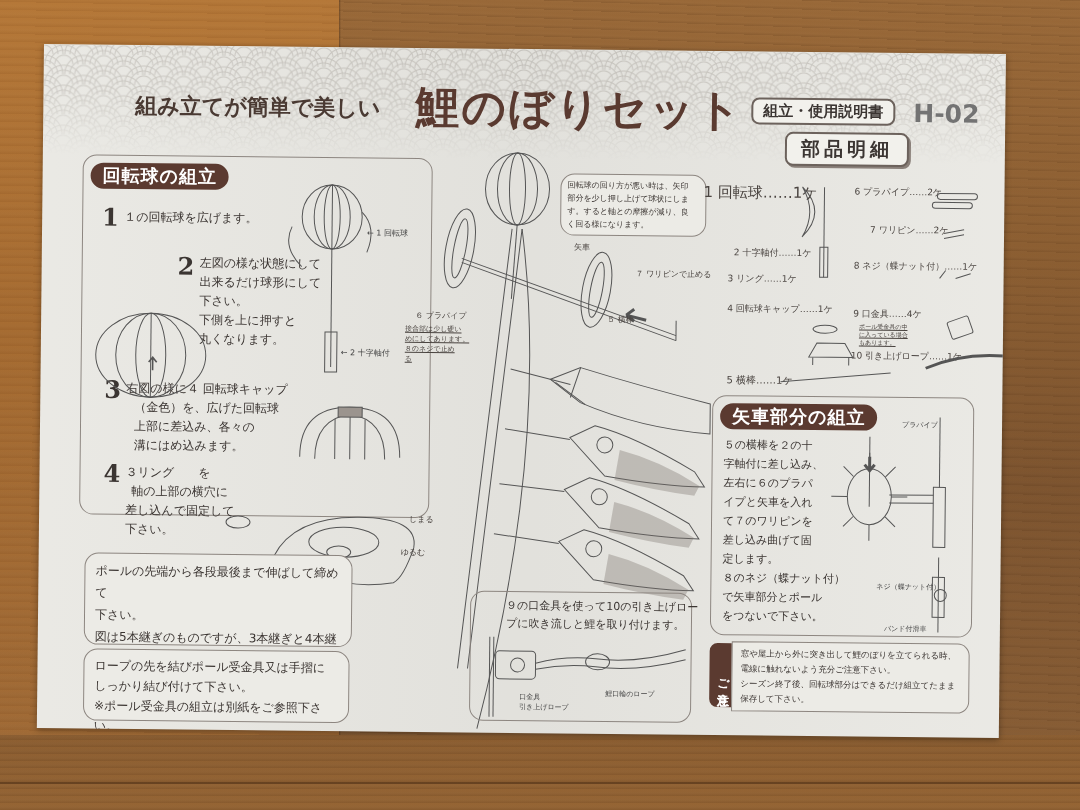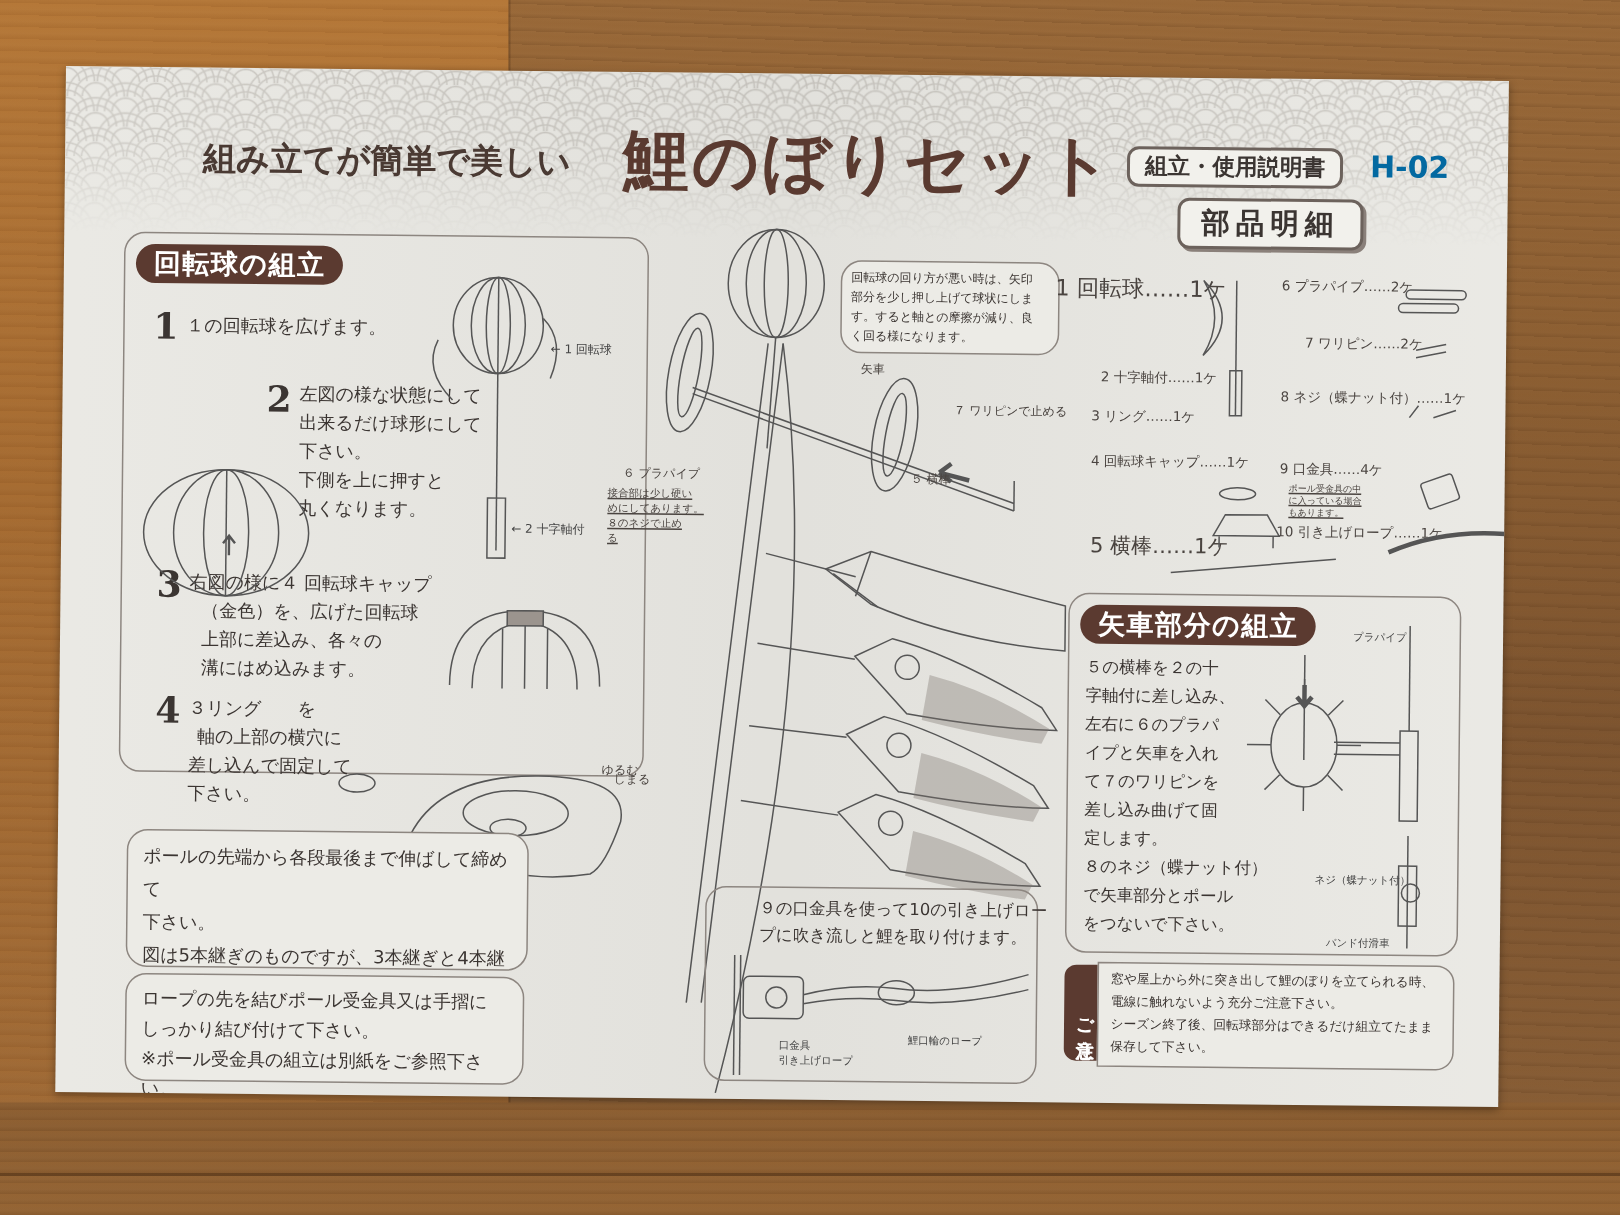--- a/index.html
+++ b/index.html
@@ -55,21 +55,21 @@
   }
   .title-main {
     position: absolute; left: 372px; top: 30px; font-size: 44px; font-weight: bold;
     font-family: "DejaVu Serif", serif; color: #5a3a30; letter-spacing: 2px;
   }
   .manual-badge {
     position: absolute; left: 708px; top: 46px; padding: 2px 10px; font-size: 15px; font-weight: bold;
     border: 2px solid #6c625c; border-radius: 8px; background:#f2f1ec; color:#3b3532;
   }
   .model-code {
-    position: absolute; left: 870px; top: 46px; font-size: 20px; font-weight: bold; color:#0369a1;
+    position: absolute; left: 870px; top: 46px; font-size: 25px; font-weight: bold; color:#737373;
   }
   .parts-badge {
     position: absolute; left: 742px; top: 80px; padding: 2px 14px; font-size: 19px; font-weight: bold; letter-spacing: 4px;
     border: 2px solid #6c625c; border-radius: 8px; background:#f2f1ec; box-shadow: 2px 2px 0 #8a807a;
   }
 
   .panel {
     position: absolute; border: 1.5px solid #8d8680; border-radius: 14px;
   }
   .panel-left-top { left: 40px; top: 110px; width: 350px; height: 360px; }
@@ -236,32 +236,32 @@
       <path d="M190 404 q40 10 80 35 l-5 10 q-40 -5 -80 -15 z"></path>
     </g>
   </svg>
 
   <div class="bubble" style="left:518px; top:124px; width:146px; height:62px; font-size:8px; line-height:13px; padding:4px 6px;">
     <div>回転球の回り方が悪い時は、矢印</div>
     <div>部分を少し押し上げて球状にしま</div>
     <div>す。すると軸との摩擦が減り、良</div>
     <div>く回る様になります。</div>
   </div>
-  <div class="txt-sm" style="left:532px; top:192px;font-family:Liberation Mono, monospace;">矢車</div>
+  <div class="txt-sm" style="left:532px; top:192px;">矢車</div>
   <div class="txt-sm" style="left:594px; top:218px;">７ ワリピンで止める</div>
   <div class="txt-sm" style="left:566px; top:264px;">５ 横棒</div>
   <div class="txt-sm" style="left:374px; top:262px;">６ プラパイプ</div>
   <div class="txt-xs" style="left:364px; top:276px;">
     <div>接合部は少し硬い</div>
     <div>めにしてあります。</div>
     <div>８のネジで止め</div>
     <div>る</div>
   </div>
   <div class="txt-sm" style="left:370px; top:466px;">しまる</div>
-  <div class="txt-sm" style="left:362px; top:460px;">ゆるむ</div>
+  <div class="txt-sm" style="left:362px; top:499px;">ゆるむ</div>
 
   <div class="panel" style="left:432px; top:542px; width:222px; height:130px;"></div>
   <div class="txt" style="left:468px; top:548px; font-size:11px; line-height:18px;">
     <div>９の口金具を使って10の引き上げロー</div>
     <div>プに吹き流しと鯉を取り付けます。</div>
   </div>
   <svg class="diagram" style="left:440px; top:588px;" width="210" height="80">
     <g fill="none" stroke="#555" stroke-width="1">
       <line x1="12" y1="0" x2="12" y2="80"></line>
       <line x1="16" y1="0" x2="16" y2="80"></line>
@@ -274,21 +274,21 @@
     <text x="42" y="62" font-size="7" fill="#444">口金具</text>
     <text x="42" y="72" font-size="7" fill="#444">引き上げロープ</text>
     <text x="128" y="58" font-size="7" fill="#444">鯉口輪のロープ</text>
   </svg>
 
   <div>
     <div class="txt-sm" style="left:661px; top:136px; font-size:15px;"><span>1</span> <span>回転球</span>……<span>1ケ</span></div>
     <div class="txt-sm" style="left:692px; top:196px; font-size:9px;"><span>2</span> <span>十字軸付</span>……<span>1ケ</span></div>
     <div class="txt-sm" style="left:686px; top:222px; font-size:9px;"><span>3</span> <span>リング</span>……<span>1ケ</span></div>
     <div class="txt-sm" style="left:686px; top:252px; font-size:9px;"><span>4</span> <span>回転球キャップ</span>……<span>1ケ</span></div>
-    <div class="txt-sm" style="left:686px; top:308px; font-size:14px;text-align:center;"><span>5</span> <span>横棒</span>……<span>1ケ</span></div>
+    <div class="txt-sm" style="left:686px; top:323px; font-size:10px;text-align:center;"><span>5</span> <span>横棒</span>……<span>1ケ</span></div>
     <div class="txt-sm" style="left:812px; top:134px; font-size:9px;"><span>6</span> <span>プラパイプ</span>……<span>2ケ</span></div>
     <div class="txt-sm" style="left:812px; top:172px; font-size:9px;margin-left:16px;"><span>7</span> <span>ワリピン</span>……<span>2ケ</span></div>
     <div class="txt-sm" style="left:812px; top:208px; font-size:9px;"><span>8</span> <span>ネジ（蝶ナット付）</span>……<span>1ケ</span></div>
     <div class="txt-sm" style="left:812px; top:256px; font-size:9px;"><span>9</span> <span>口金具</span>……<span>4ケ</span></div>
     <div class="txt-xs" style="left:818px; top:270px; font-size:6px; line-height:8px;">
       <div>ポール受金具の中</div>
         <div>に入っている場合</div>
         <div>もあります。</div>
     </div>
     <div class="txt-sm" style="left:810px; top:298px; font-size:9px;"><span>10</span> <span>引き上げロープ</span>……<span>1ケ</span></div>

